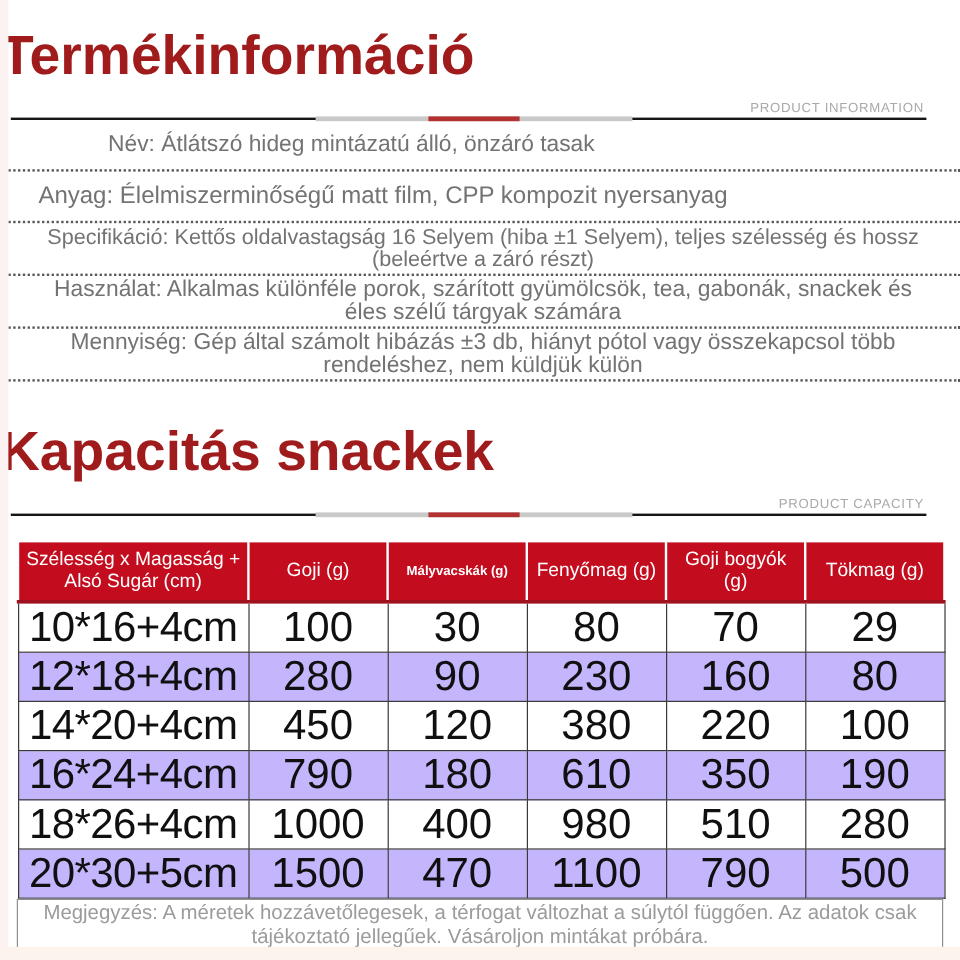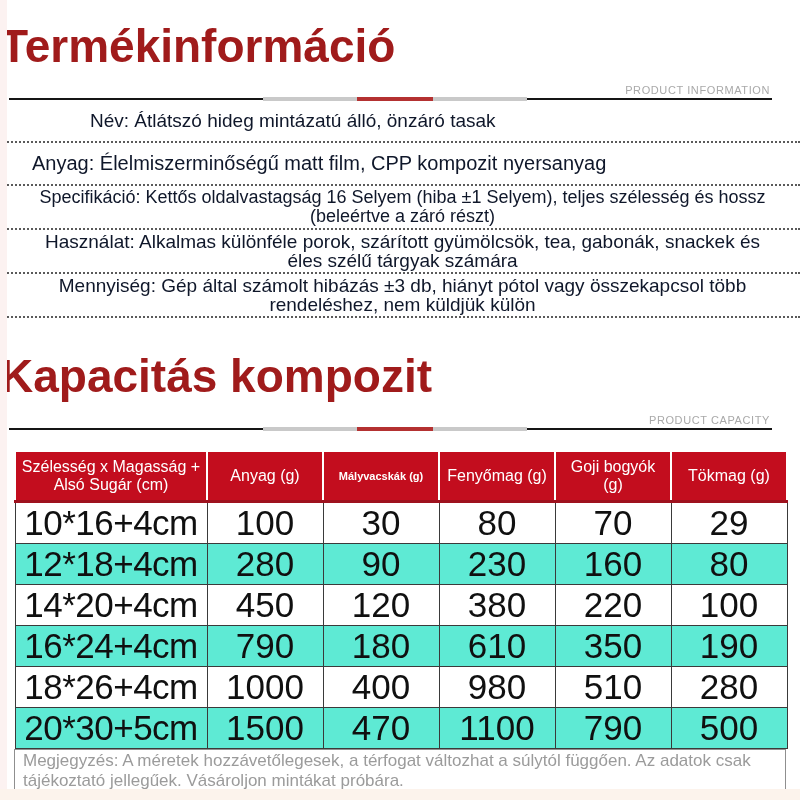--- a/index.html
+++ b/index.html
@@ -24,21 +24,21 @@
 
   .divider { position:relative; height:22px; }
   .divider .line     { position:absolute; left:9px; right:28px; bottom:0; height:2px; background:#151515; }
   .divider .bar-gray { position:absolute; left:263px; width:264px; bottom:-1px; height:4px; background:#c9c9c9; z-index:2; }
   .divider .bar-red  { position:absolute; left:357px; width:76px;  bottom:-1px; height:4px; background:#b43131; z-index:3; }
   .divider .tagline  {
     position:absolute; right:30px; bottom:4px;
     font-size:11px; color:#a9a9a9; letter-spacing:0.6px;
   }
 
-  .info-list { margin-top:0; color:#0f172a; }
+  .info-list { margin-top:0; color:#737373; }
   .info-row {
     font-size:18px; line-height:19px;
     text-align:center;
     padding:2px 25px 2px 30px;
     border-bottom:2px dotted #5a5a5a;
     margin:0 0 0 0;
   }
   .info-row.single { padding-top:11px; padding-bottom:11px; }
   .info-row.size-lg { font-size:19px; }
   .info-row.size-xl { font-size:20px; }
@@ -63,27 +63,28 @@
   }
   .cap-table thead th .clip { display:block; max-height:46px; overflow:hidden; }
   .cap-table thead th.small { font-size:11px; font-weight:bold; }
   .cap-table tbody td {
     border:1.5px solid #3a3a3a;
     text-align:center; vertical-align:middle;
     font-size:35px; color:#101010;
     height:36px; padding:0;
   }
   .cap-table tbody td.size-cell { font-weight:500; letter-spacing:-0.5px; }
-  .cap-table tbody tr.alt { background:#5eead4; }
+  .cap-table tbody tr.alt { background:#c4b5fd; }
 
   .note-box {
     margin:0 14px;
     border:1px solid #8f8f8f;
     background:#ffffff;
     color:#9b9b9b;
+    text-align:center;
     font-size:17px; line-height:20px;
     padding:1px 8px 4px 8px;
   }
 </style>
 </head>
 <body>
 
 <div class="edge-left"></div>
 <div class="edge-bottom"></div>
 
@@ -99,21 +100,21 @@
   </div>
 
   <div class="info-list">
     <div class="info-row single size-lg left-90">Név: Átlátszó hideg mintázatú álló, önzáró tasak</div>
     <div class="info-row single size-xl left-60">Anyag: Élelmiszerminőségű matt film, CPP kompozit nyersanyag</div>
     <div class="info-row">Specifikáció: Kettős oldalvastagság 16 Selyem (hiba ±1 Selyem), teljes szélesség és hossz (beleértve a záró részt)</div>
     <div class="info-row size-lg">Használat: Alkalmas különféle porok, szárított gyümölcsök, tea, gabonák, snackek és éles szélű tárgyak számára</div>
     <div class="info-row size-lg">Mennyiség: Gép által számolt hibázás ±3 db, hiányt pótol vagy összekapcsol több rendeléshez, nem küldjük külön</div>
   </div>
 
-  <h1 class="section-title title-2">Kapacitás kompozit</h1>
+  <h1 class="section-title title-2">Kapacitás snackek</h1>
 
   <div class="divider">
     <span class="tagline">PRODUCT CAPACITY</span>
     <span class="line"></span>
     <span class="bar-gray"></span>
     <span class="bar-red"></span>
   </div>
 
   <table class="cap-table">
     <colgroup>
@@ -123,21 +124,21 @@
         <col class="c-num">
         <col class="c-num">
         <col class="c-num">
     </colgroup>
     <thead>
       <tr>
         <th>
             <span class="clip">Szélesség x Magasság + Alsó Sugár (cm)</span>
           </th>
         <th>
-            <span class="clip">Anyag (g)</span>
+            <span class="clip">Goji (g)</span>
           </th>
         <th class="small">
             <span class="clip">Mályvacskák (g)</span>
           </th>
         <th>
             <span class="clip">Fenyőmag (g)</span>
           </th>
         <th>
             <span class="clip">Goji bogyók (g)</span>
           </th>

